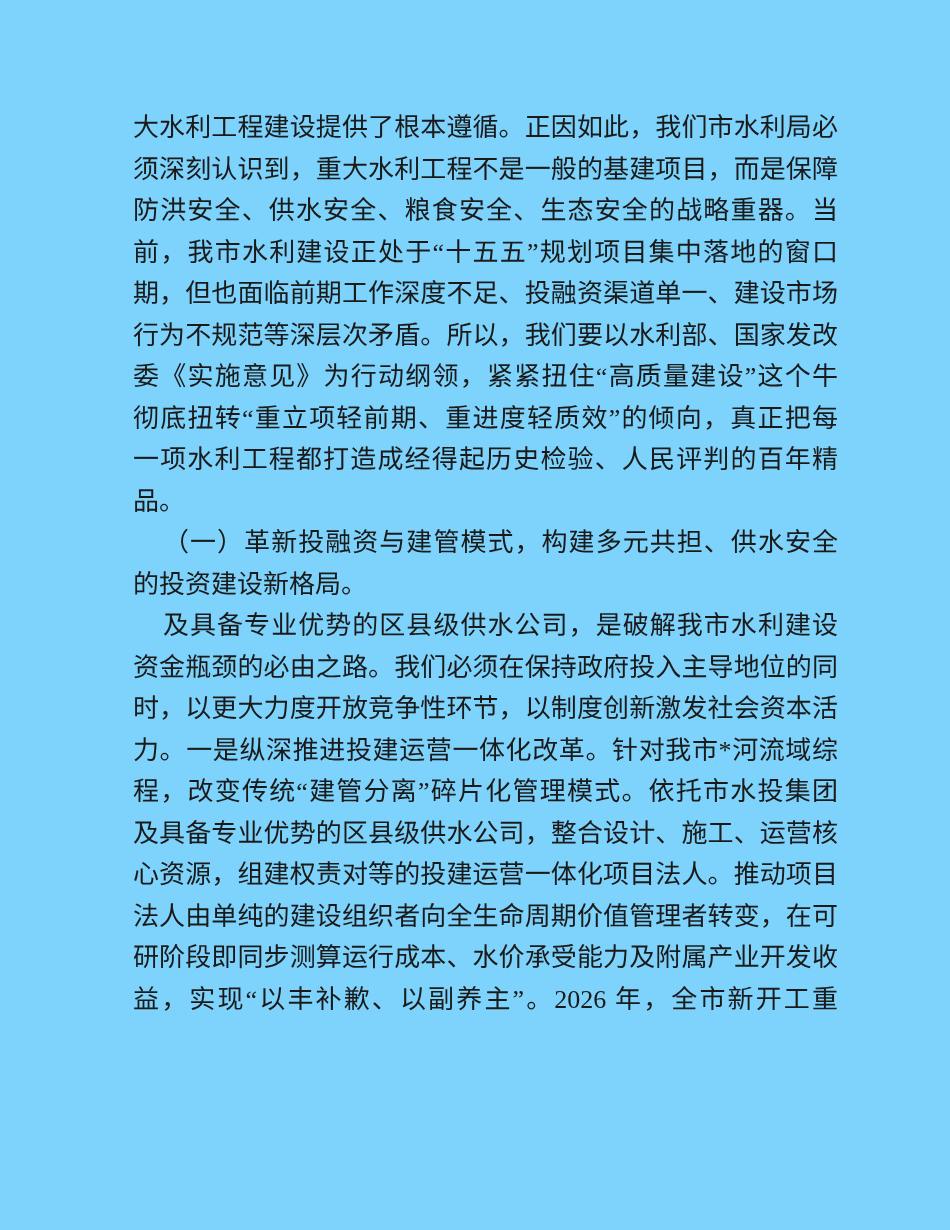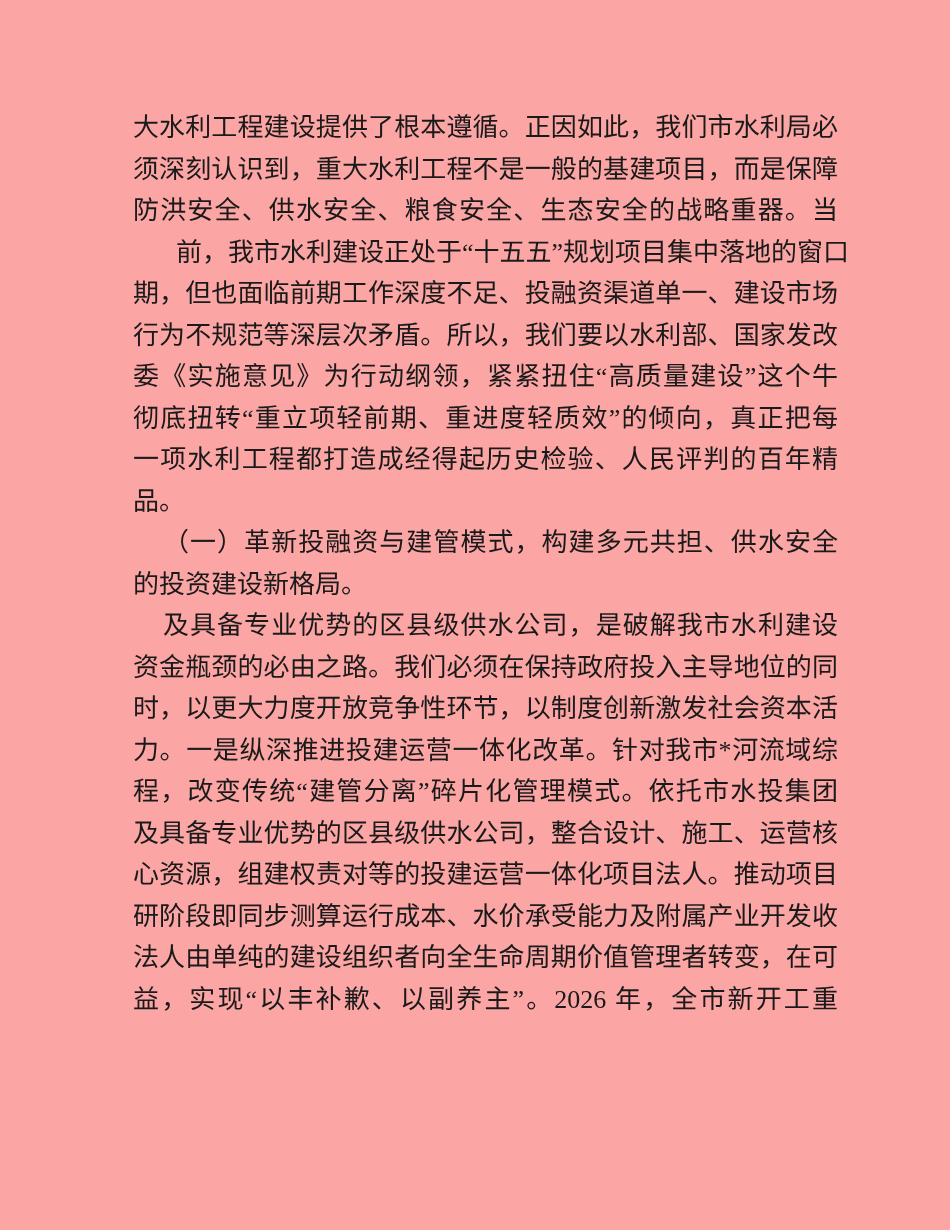--- a/index.html
+++ b/index.html
@@ -34,38 +34,38 @@
   .line.para-end {
     text-align-last: left;
   }
   .line.indent {
     padding-left: 30px;
   }
 </style>
 </head>
 <body>
 
-<div class="page" style="background: #fca5a5;">
+<div class="page" style="background: #7dd3fc;">
   <div class="text-block" id="text-block">
       <div class="line" style="color: rgb(26, 26, 26);">大水利工程建设提供了根本遵循。正因如此，我们市水利局必</div>
       <div class="line" style="color: rgb(26, 26, 26);">须深刻认识到，重大水利工程不是一般的基建项目，而是保障</div>
       <div class="line" style="color: rgb(26, 26, 26);">防洪安全、供水安全、粮食安全、生态安全的战略重器。当</div>
-      <div class="line" style="color: rgb(26, 26, 26); margin-left: 43px;">前，我市水利建设正处于“十五五”规划项目集中落地的窗口</div>
+      <div class="line" style="color: rgb(26, 26, 26);">前，我市水利建设正处于“十五五”规划项目集中落地的窗口</div>
       <div class="line" style="color: rgb(26, 26, 26);">期，但也面临前期工作深度不足、投融资渠道单一、建设市场</div>
       <div class="line" style="color: rgb(26, 26, 26);">行为不规范等深层次矛盾。所以，我们要以水利部、国家发改</div>
       <div class="line" style="color: rgb(26, 26, 26);">委《实施意见》为行动纲领，紧紧扭住“高质量建设”这个牛</div>
       <div class="line" style="color: rgb(26, 26, 26);">彻底扭转“重立项轻前期、重进度轻质效”的倾向，真正把每</div>
       <div class="line" style="color: rgb(26, 26, 26);">一项水利工程都打造成经得起历史检验、人民评判的百年精</div>
       <div class="line para-end" style="color: rgb(26, 26, 26);">品。</div>
       <div class="line indent" style="color: rgb(26, 26, 26);">（一）革新投融资与建管模式，构建多元共担、供水安全</div>
       <div class="line para-end" style="color: rgb(26, 26, 26);">的投资建设新格局。</div>
       <div class="line indent" style="color: rgb(26, 26, 26);">及具备专业优势的区县级供水公司，是破解我市水利建设</div>
       <div class="line" style="color: rgb(26, 26, 26);">资金瓶颈的必由之路。我们必须在保持政府投入主导地位的同</div>
       <div class="line" style="color: rgb(26, 26, 26);">时，以更大力度开放竞争性环节，以制度创新激发社会资本活</div>
       <div class="line" style="color: rgb(26, 26, 26);">力。一是纵深推进投建运营一体化改革。针对我市*河流域综</div>
       <div class="line" style="color: rgb(26, 26, 26); font-family: Liberation Serif, serif;">程，改变传统“建管分离”碎片化管理模式。依托市水投集团</div>
       <div class="line" style="color: rgb(26, 26, 26);">及具备专业优势的区县级供水公司，整合设计、施工、运营核</div>
       <div class="line" style="color: rgb(26, 26, 26);">心资源，组建权责对等的投建运营一体化项目法人。推动项目</div>
+      <div class="line" style="color: rgb(26, 26, 26);">法人由单纯的建设组织者向全生命周期价值管理者转变，在可</div>
       <div class="line" style="color: rgb(26, 26, 26);">研阶段即同步测算运行成本、水价承受能力及附属产业开发收</div>
-      <div class="line" style="color: rgb(26, 26, 26);">法人由单纯的建设组织者向全生命周期价值管理者转变，在可</div>
       <div class="line" style="color: rgb(26, 26, 26);">益，实现“以丰补歉、以副养主”。2026 年，全市新开工重</div>
     </div>
 </div>
 
 </body></html>

